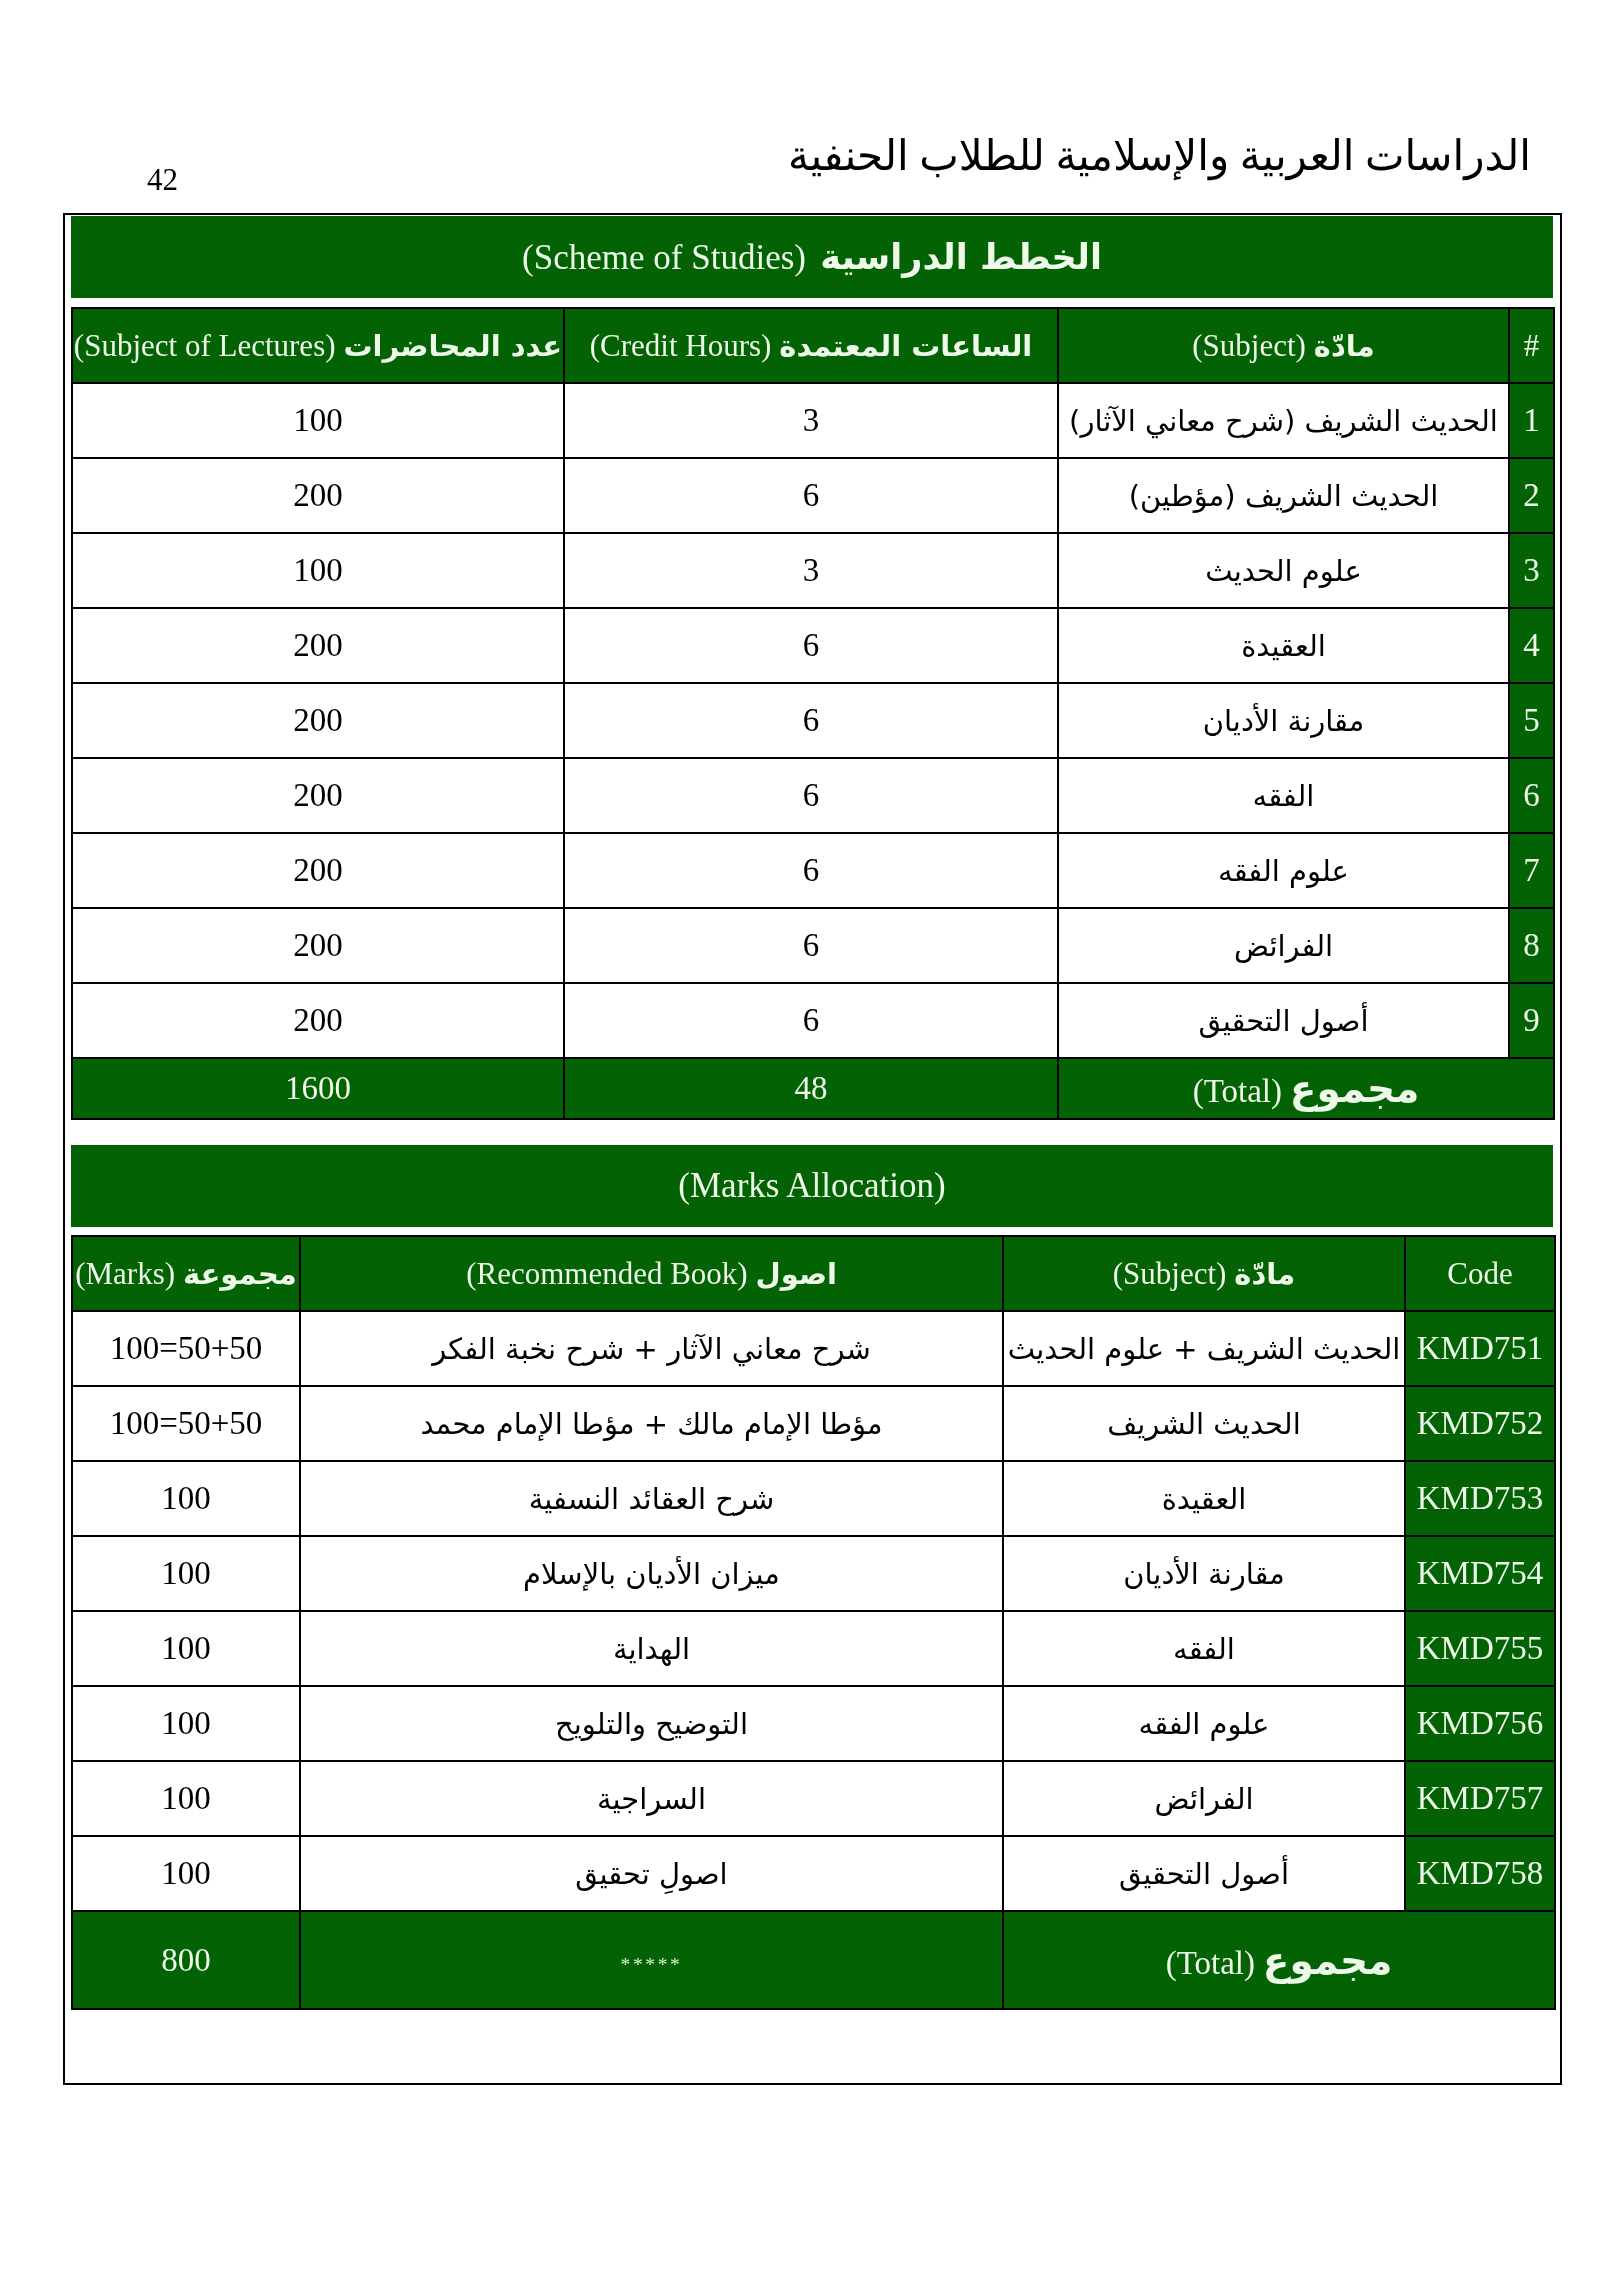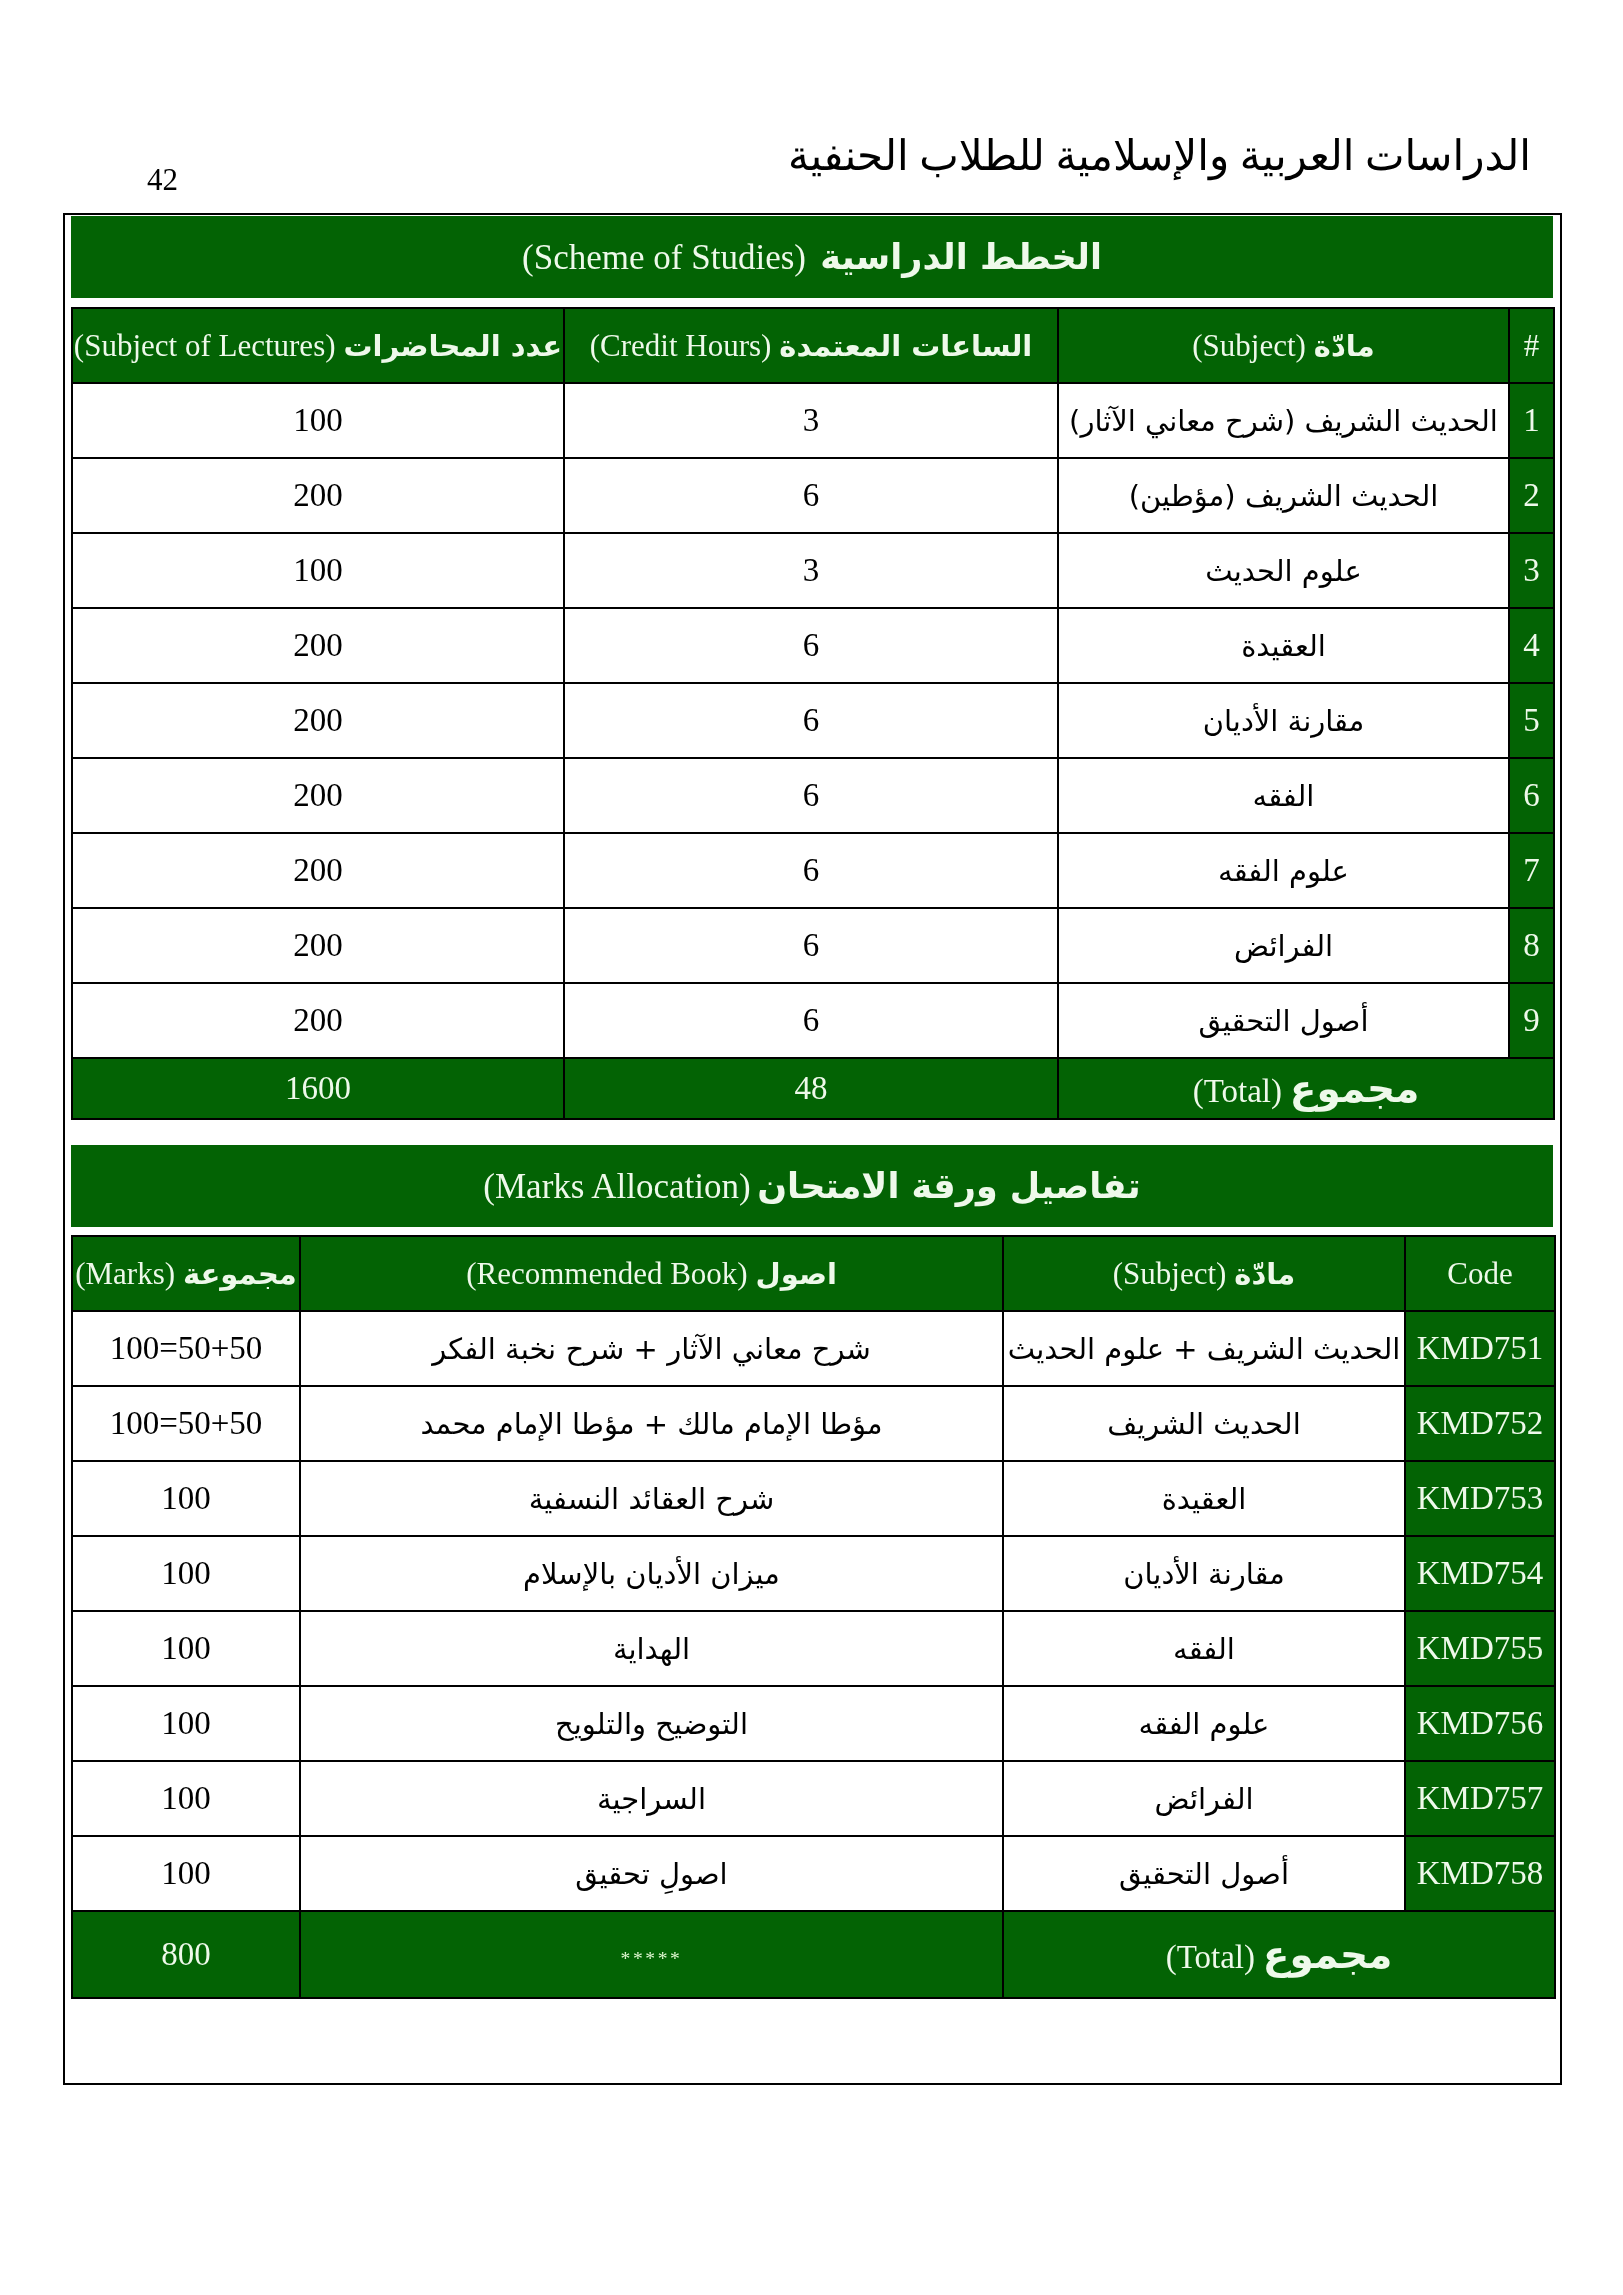--- a/index.html
+++ b/index.html
@@ -126,21 +126,20 @@
       <td colspan="2"><span class="bi">
             <span class="ar">مجموع</span>
             <span>(Total)</span>
           </span></td>
     </tr>
   </tbody>
 </table>
 
 <div class="banner" style="left:71px; top:1145px; width:1482px; height:82px;">
   <span class="bi" style="gap:0;">
-    <span class="ar">تفاصيل ورقة الامتحان</span>
     <span class="en">(Marks Allocation)</span>
   </span>
 </div>
 
 <table class="grid" style="left:71px; top:1235px; width:1482px;">
   <colgroup>
     <col style="width:228px">
       <col style="width:703px">
       <col style="width:402px">
       <col style="width:150px">
@@ -204,21 +203,21 @@
       <td class="ar-cell">السراجية</td>
       <td class="ar-cell">الفرائض</td>
       <td class="green">KMD757</td>
     </tr>
     <tr style="height:75px;">
       <td>100</td>
       <td class="ar-cell">اصولِ تحقیق</td>
       <td class="ar-cell">أصول التحقيق</td>
       <td class="green">KMD758</td>
     </tr>
-    <tr class="total" style="height:87px;">
+    <tr class="total" style="height:98px;">
       <td>800</td>
       <td><span class="stars">*****</span></td>
       <td colspan="2"><span class="bi">
             <span class="ar">مجموع</span>
             <span>(Total)</span>
           </span></td>
     </tr>
   </tbody>
 </table>
 

